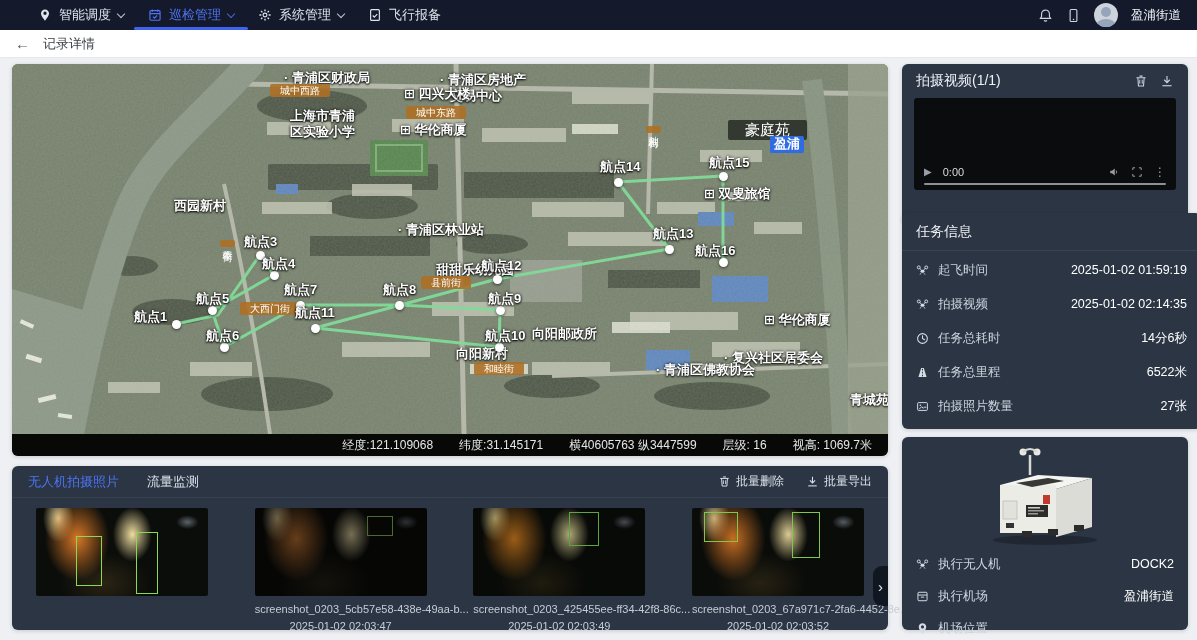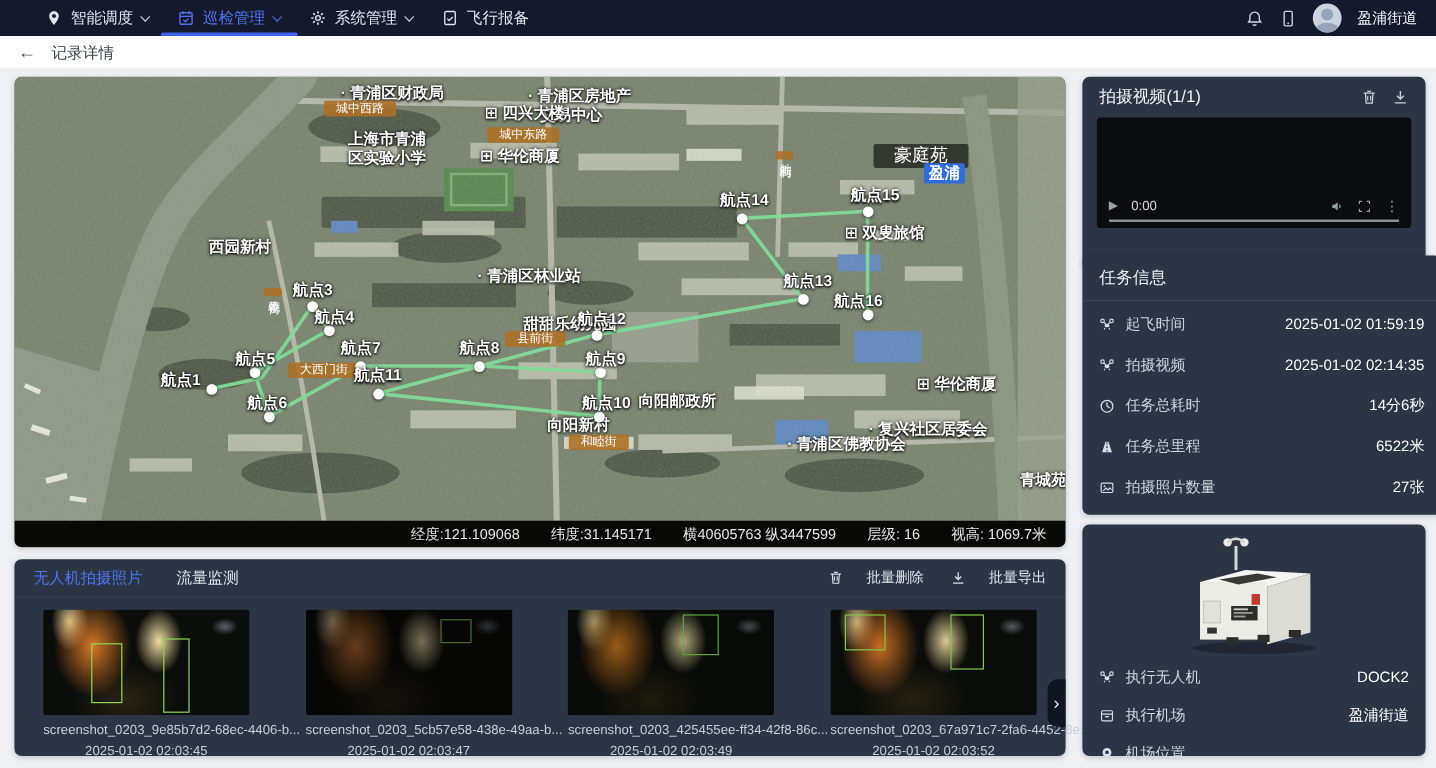--- a/index.html
+++ b/index.html
@@ -46,21 +46,21 @@
   .map-lbl.blue{background:#2f6ce2;padding:0 4px;border-radius:2px;text-shadow:none}
   .map-lbl.dark{background:rgba(30,34,30,.78);padding:0 17px;border-radius:2px;text-shadow:none;font-size:15px;font-weight:400}
   .map-status{position:absolute;left:0;bottom:0;width:876px;height:22px;background:rgba(0,0,0,.93);display:flex;align-items:center;justify-content:flex-end;gap:26px;padding-right:16px;color:#e4e6e8;font-size:12px;z-index:3}
 
   
   .photos-card{left:12px;top:466px;width:876px;height:164px}
   .ph-head{display:flex;align-items:center;height:32px;padding:0 16px;border-bottom:1px solid rgba(255,255,255,.06)}
   .tab{font-size:13px;color:#dbe1e9;margin-right:28px;cursor:pointer}
   .tab.active{color:#4d74f6}
   .ph-actions{margin-left:auto;display:flex;gap:22px}
-  .action-btn{display:flex;align-items:center;gap:19px;font-size:12px;color:#dde2ea;cursor:pointer}
+  .action-btn{display:flex;align-items:center;gap:5px;font-size:12px;color:#dde2ea;cursor:pointer}
   .action-btn .ic{width:13px;height:13px}
   .thumbs{display:flex;justify-content:space-between;padding:10px 24px 0;position:relative}
   .thumb{width:172px}
   .thumb-img{width:172px;height:88px;border-radius:2px;position:relative;overflow:hidden;cursor:pointer;
     background:
       radial-gradient(46px 60px at 24% 35%, rgba(225,125,40,.95), rgba(225,125,40,0) 70%),
       radial-gradient(22px 34px at 13% 12%, rgba(246,228,165,.9), rgba(246,228,165,0) 70%),
       radial-gradient(30px 42px at 56% 30%, rgba(250,232,168,.95), rgba(250,232,168,0) 65%),
       radial-gradient(16px 10px at 88% 16%, rgba(190,205,225,.45), rgba(190,205,225,0) 70%),
       radial-gradient(60px 40px at 40% 85%, rgba(90,70,35,.4), rgba(90,70,35,0) 75%),
@@ -393,24 +393,20 @@
         <span>批量导出</span>
       </span>
     </div>
   </div>
   <div class="thumbs">
     <div class="thumb">
       <div class="thumb-img">
           <div class="gbox b1"></div>
           <div class="gbox b2"></div>
         </div>
-      <div class="thumb-cap">
-        <div>screenshot_0203_9e85b7d2-68ec-4406-b...</div>
-        <div>2025-01-02 02:03:45</div>
-      </div>
     </div>
     <div class="thumb">
       <div class="thumb-img">
           <div class="gbox b1"></div>
         </div>
       <div class="thumb-cap">
         <div>screenshot_0203_5cb57e58-438e-49aa-b...</div>
         <div>2025-01-02 02:03:47</div>
       </div>
     </div>

